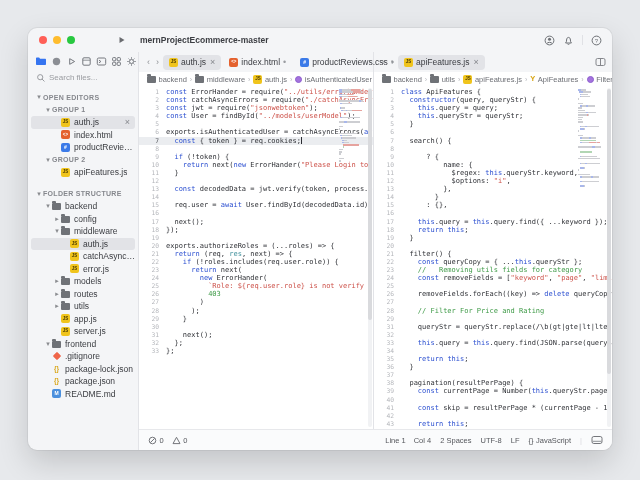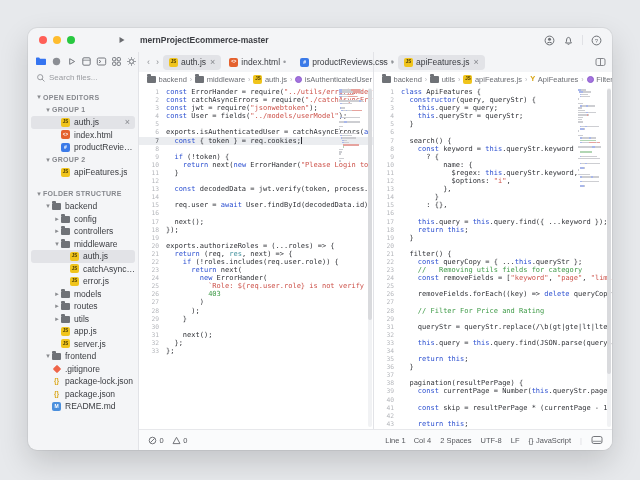--- a/index.html
+++ b/index.html
@@ -224,25 +224,20 @@
             <span class="chevron">▾</span>
             <span class="fi fi-folder"></span>
             <span class="tree-label">backend</span>
           </div>
           <div class="tree-row" style="padding-left: 22px;">
             <span class="chevron">▸</span>
             <span class="fi fi-folder"></span>
             <span class="tree-label">config</span>
           </div>
           <div class="tree-row" style="padding-left: 22px;">
-            <span class="chevron">▸</span>
-            <span class="fi fi-folder"></span>
-            <span class="tree-label">controllers</span>
-          </div>
-          <div class="tree-row" style="padding-left: 22px;">
             <span class="chevron">▾</span>
             <span class="fi fi-folder"></span>
             <span class="tree-label">middleware</span>
           </div>
           <div class="tree-row selected" style="padding-left: 31px;">
             <span class="chevron"></span>
             <span class="fi fi-js">JS</span>
             <span class="tree-label">auth.js</span>
           </div>
           <div class="tree-row" style="padding-left: 31px;">
@@ -359,21 +354,21 @@
               <span class="crumb">
                 <span class="fi fi-fn"></span>
                 <span>isAuthenticatedUser</span>
               </span>
             </div>
           <div class="codewrap">
             <div id="code0">
                 <div class="code-line"><span class="gutter">1</span><span class="code-text"><span class="tok-k">const </span><span class="tok-t">ErrorHander = require(</span><span class="tok-s">"../utils/errorhander"</span></span></div>
                 <div class="code-line"><span class="gutter">2</span><span class="code-text"><span class="tok-k">const </span><span class="tok-t">catchAsyncErrors = require(</span><span class="tok-s">"./catchAsyncErrors"</span></span></div>
                 <div class="code-line"><span class="gutter">3</span><span class="code-text"><span class="tok-k">const </span><span class="tok-t">jwt = require(</span><span class="tok-s">"jsonwebtoken"</span><span class="tok-t">);</span></span></div>
-                <div class="code-line"><span class="gutter">4</span><span class="code-text"><span class="tok-k">const </span><span class="tok-t">User = fields(</span><span class="tok-s">"../models/userModel"</span><span class="tok-t">);</span></span></div>
+                <div class="code-line"><span class="gutter">4</span><span class="code-text"><span class="tok-k">const </span><span class="tok-t">User = findById(</span><span class="tok-s">"../models/userModel"</span><span class="tok-t">);</span></span></div>
                 <div class="code-line"><span class="gutter">5</span><span class="code-text"></span></div>
                 <div class="code-line"><span class="gutter">6</span><span class="code-text"><span class="tok-t">exports.isAuthenticatedUser = catchAsyncErrors(</span><span class="tok-k">async</span></span></div>
                 <div class="code-line current"><span class="gutter">7</span><span class="code-text"><span class="tok-t">  </span><span class="tok-k">const</span><span class="tok-t"> { token } = req.cookies;</span><span class="cursor"></span></span></div>
                 <div class="code-line"><span class="gutter">8</span><span class="code-text"></span></div>
                 <div class="code-line"><span class="gutter">9</span><span class="code-text"><span class="tok-t">  </span><span class="tok-k">if</span><span class="tok-t"> (!token) {</span></span></div>
                 <div class="code-line"><span class="gutter">10</span><span class="code-text"><span class="tok-t">    </span><span class="tok-k">return</span><span class="tok-t"> next(</span><span class="tok-k">new</span><span class="tok-t"> ErrorHander(</span><span class="tok-s">"Please Login to access</span></span></div>
                 <div class="code-line"><span class="gutter">11</span><span class="code-text"><span class="tok-t">  }</span></span></div>
                 <div class="code-line"><span class="gutter">12</span><span class="code-text"></span></div>
                 <div class="code-line"><span class="gutter">13</span><span class="code-text"><span class="tok-t">  </span><span class="tok-k">const</span><span class="tok-t"> decodedData = jwt.verify(token, process.env</span></span></div>
                 <div class="code-line"><span class="gutter">14</span><span class="code-text"></span></div>
@@ -576,21 +571,21 @@
             </div>
           <div class="codewrap">
             <div id="code1">
                 <div class="code-line"><span class="gutter">1</span><span class="code-text"><span class="tok-k">class </span><span class="tok-t">ApiFeatures {</span></span></div>
                 <div class="code-line"><span class="gutter">2</span><span class="code-text"><span class="tok-t">  </span><span class="tok-k">constructor</span><span class="tok-t">(query, queryStr) {</span></span></div>
                 <div class="code-line"><span class="gutter">3</span><span class="code-text"><span class="tok-t">    </span><span class="tok-k">this</span><span class="tok-t">.query = query;</span></span></div>
                 <div class="code-line"><span class="gutter">4</span><span class="code-text"><span class="tok-t">    </span><span class="tok-k">this</span><span class="tok-t">.queryStr = queryStr;</span></span></div>
                 <div class="code-line"><span class="gutter">5</span><span class="code-text"><span class="tok-t">  }</span></span></div>
                 <div class="code-line"><span class="gutter">6</span><span class="code-text"></span></div>
                 <div class="code-line"><span class="gutter">7</span><span class="code-text"><span class="tok-t">  search() {</span></span></div>
-                <div class="code-line"><span class="gutter">8</span><span class="code-text"><span class="tok-t">    </span><span class="tok-k">const</span><span class="tok-t"> keyword = </span><span class="tok-k">this</span><span class="tok-t">.queryStr.keyword</span></span></div>
+                <div class="code-line"><span class="gutter">8</span></div>
                 <div class="code-line"><span class="gutter">9</span><span class="code-text"><span class="tok-t">      ? {</span></span></div>
                 <div class="code-line"><span class="gutter">10</span><span class="code-text"><span class="tok-t">          name: {</span></span></div>
                 <div class="code-line"><span class="gutter">11</span><span class="code-text"><span class="tok-t">            $regex: </span><span class="tok-k">this</span><span class="tok-t">.queryStr.keyword,</span></span></div>
                 <div class="code-line"><span class="gutter">12</span><span class="code-text"><span class="tok-t">            $options: </span><span class="tok-s">"i"</span><span class="tok-t">,</span></span></div>
                 <div class="code-line"><span class="gutter">13</span><span class="code-text"><span class="tok-t">          },</span></span></div>
                 <div class="code-line"><span class="gutter">14</span><span class="code-text"><span class="tok-t">        }</span></span></div>
                 <div class="code-line"><span class="gutter">15</span><span class="code-text"><span class="tok-t">      : {},</span></span></div>
                 <div class="code-line"><span class="gutter">16</span><span class="code-text"></span></div>
                 <div class="code-line"><span class="gutter">17</span><span class="code-text"><span class="tok-t">    </span><span class="tok-k">this</span><span class="tok-t">.query = </span><span class="tok-k">this</span><span class="tok-t">.query.find({ ...keyword });</span></span></div>
                 <div class="code-line"><span class="gutter">18</span><span class="code-text"><span class="tok-t">    </span><span class="tok-k">return </span><span class="tok-k">this</span><span class="tok-t">;</span></span></div>

